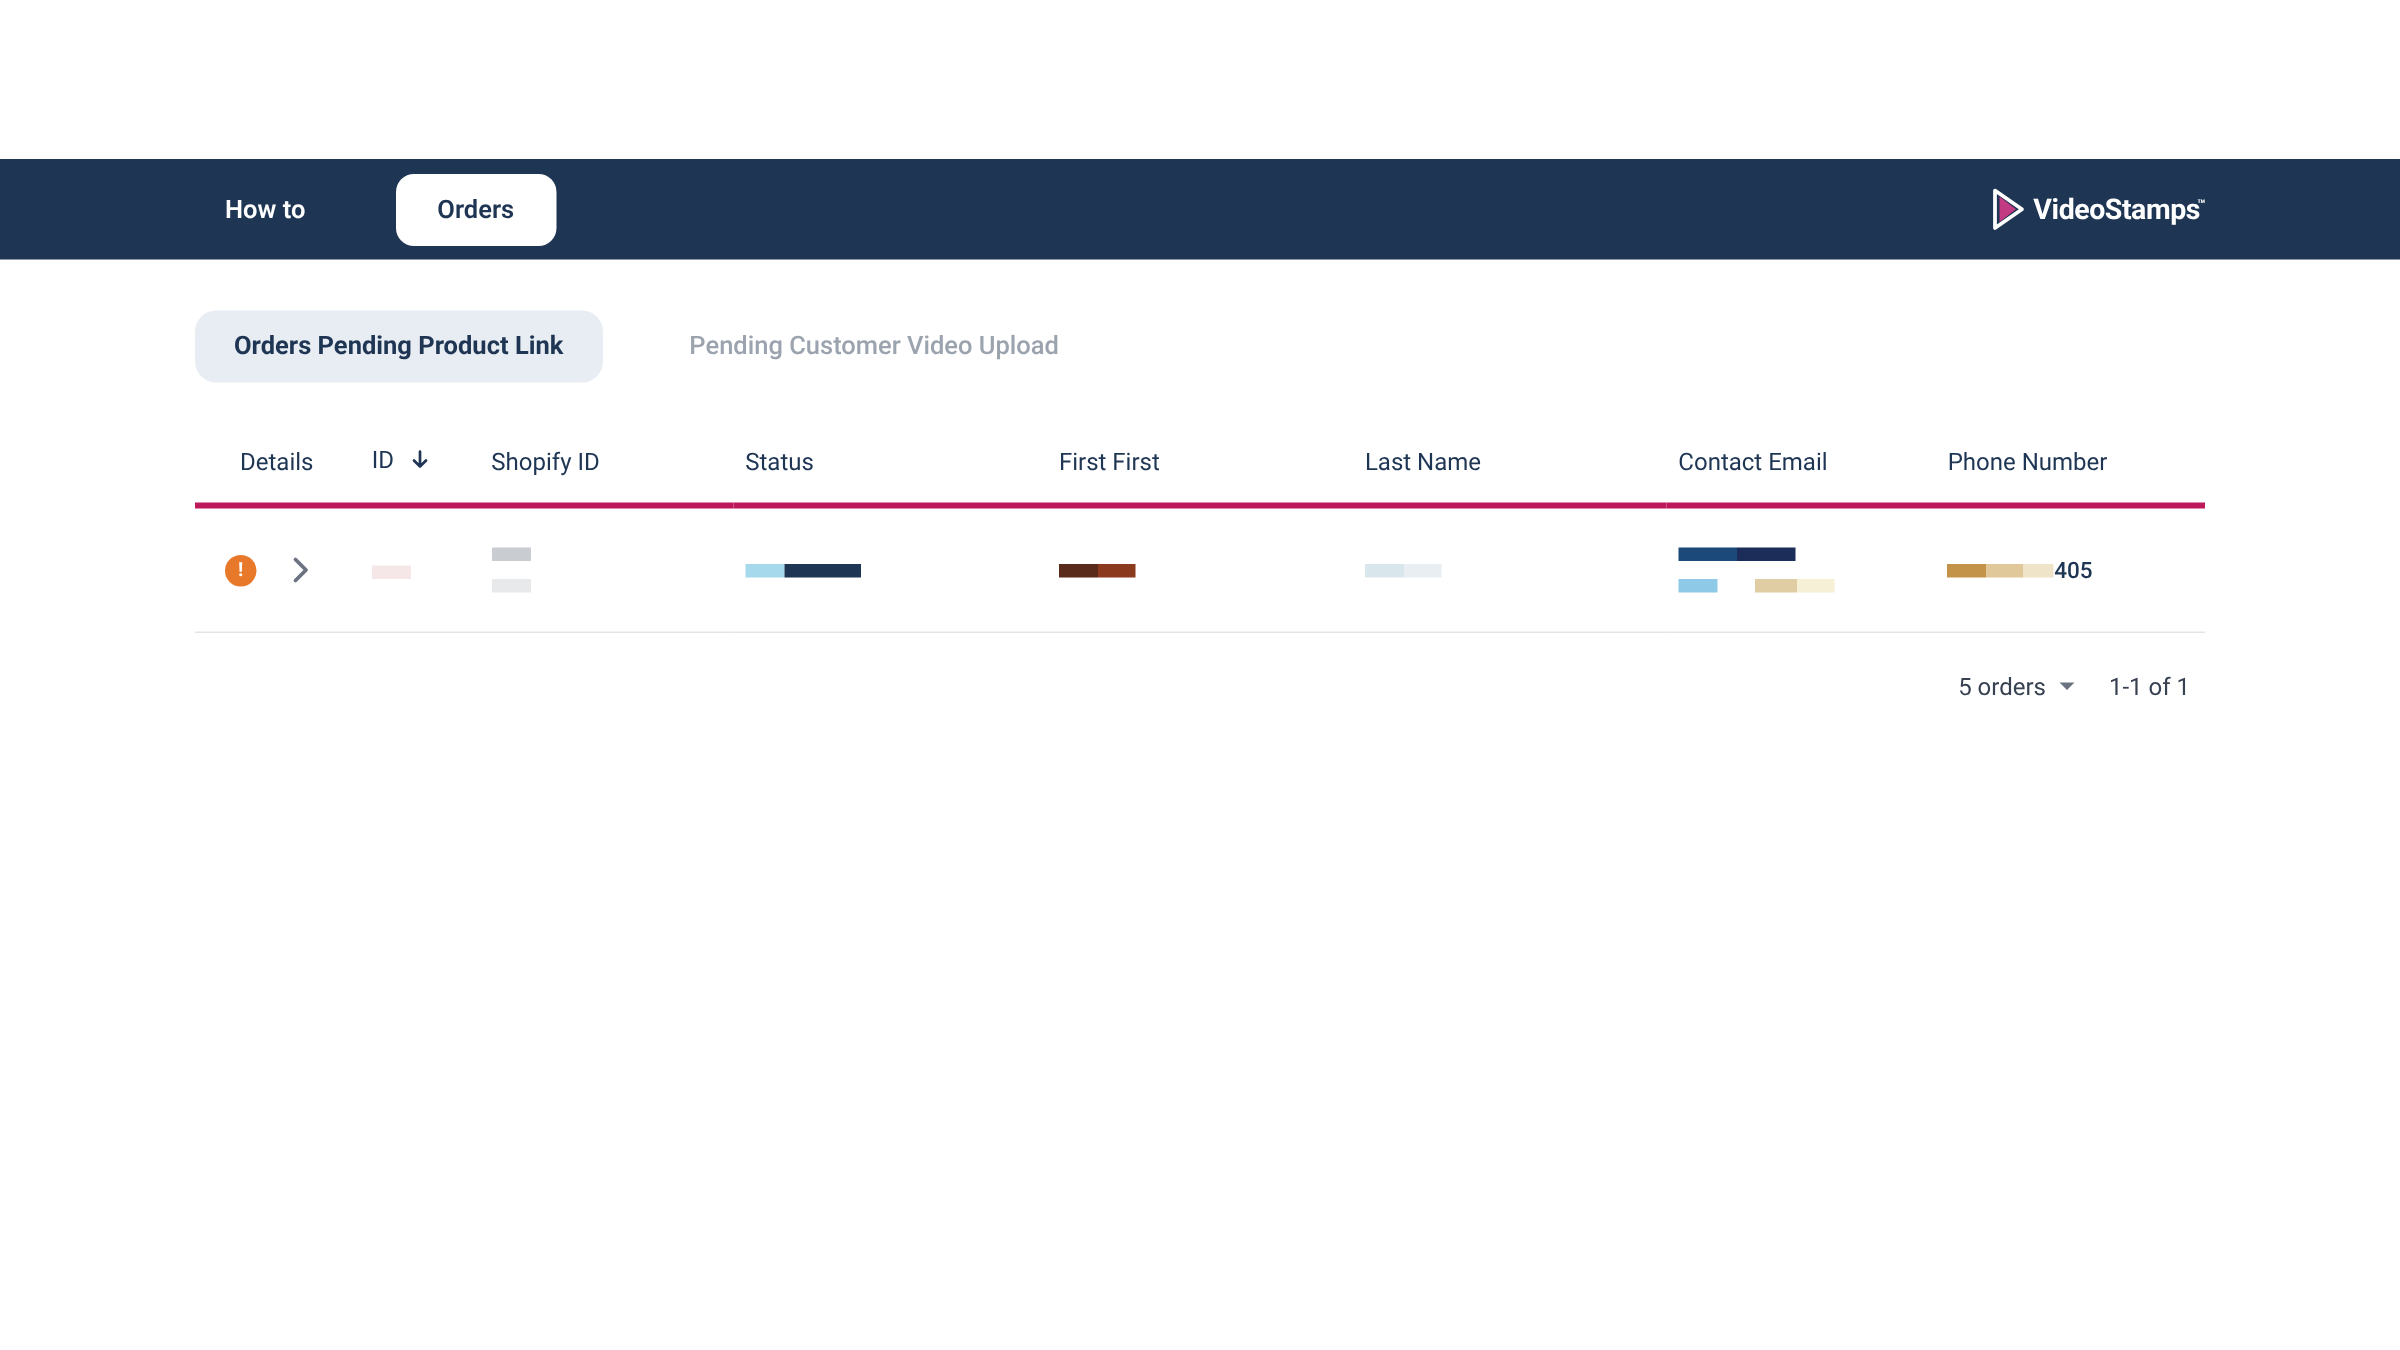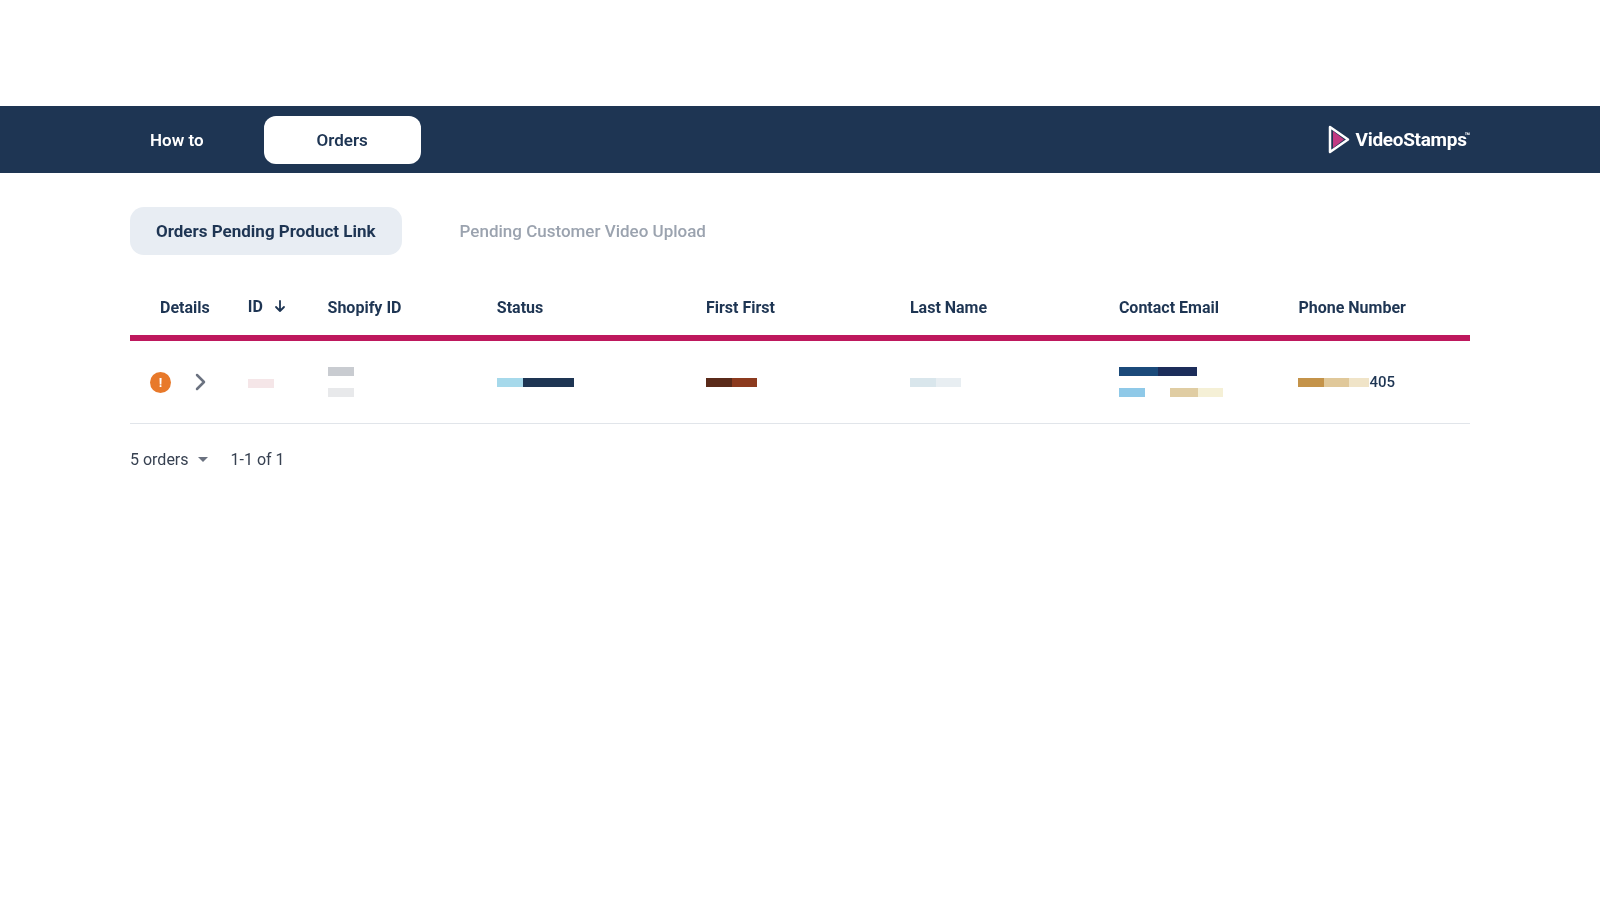--- a/index.html
+++ b/index.html
@@ -25,21 +25,21 @@
       align-items: center;
       justify-content: space-between;
       padding: 0 130px 0 130px;
     }
     .nav-tabs {
       display: flex;
       align-items: center;
       gap: 40px;
     }
     .nav-tab {
-      padding: 14px 53px;
+      padding: 14px 28px;
       border-radius: 12px;
       font-size: 17px;
       font-weight: 600;
       cursor: pointer;
     }
     .nav-tab-inactive {
       color: #ffffff;
       background: transparent;
       padding: 14px 20px;
     }
@@ -93,24 +93,24 @@
     .table-wrapper {
       margin-top: 26px;
     }
     table {
       width: 100%;
       border-collapse: collapse;
     }
     thead th {
       text-align: left;
       font-size: 16px;
-      font-weight: 700;
+      font-weight: 400;
       color: #1e3553;
       padding: 16px 8px 18px 8px;
-      border-bottom: 6px solid #be185d;
+      border-bottom: 4px solid #be185d;
     }
     thead th.col-details { width: 110px; padding-left: 30px; }
     thead th.col-id { width: 80px; }
     thead th.col-shopify { width: 170px; }
     thead th.col-status { width: 210px; }
     thead th.col-first { width: 205px; }
     thead th.col-last { width: 210px; }
     thead th.col-email { width: 180px; }
     thead th.col-phone { width: 180px; }
     .sort-icon {
@@ -155,20 +155,21 @@
       display: flex;
       flex-direction: column;
       gap: 12px;
     }
     .redact-row {
       display: flex;
       gap: 0;
     }
     .table-footer {
       display: flex;
+      justify-content: flex-end;
       align-items: center;
       gap: 22px;
       padding: 26px 10px 0 0;
     }
     .page-size {
       display: flex;
       align-items: center;
       gap: 8px;
       font-size: 16px;
       color: #374151;

